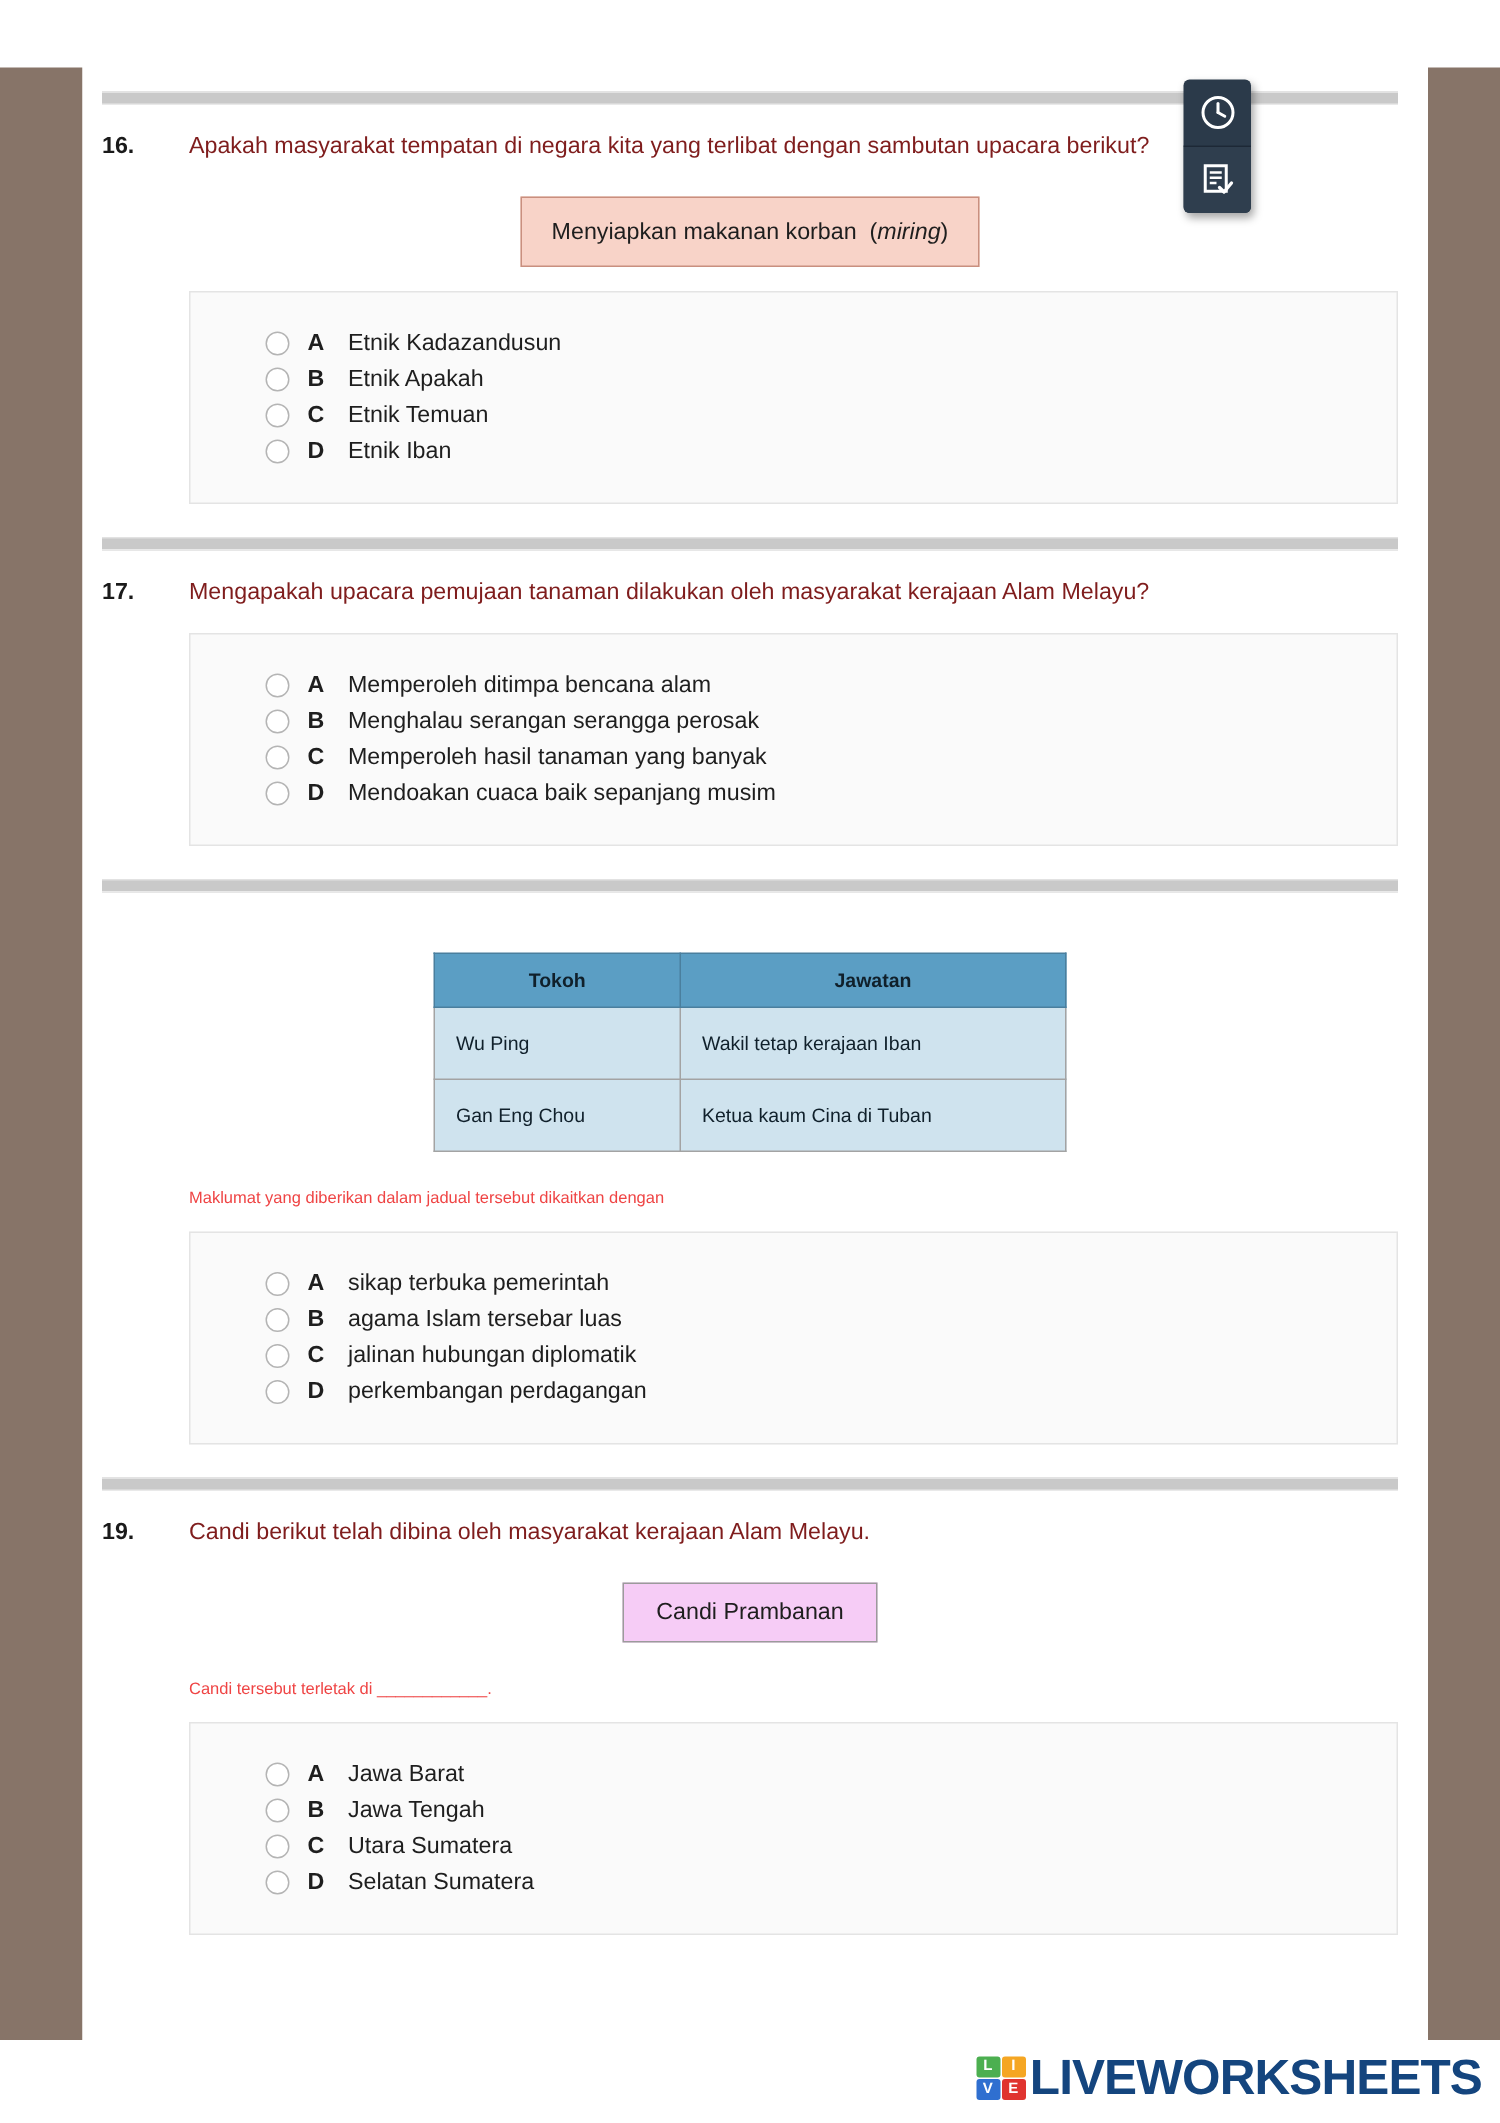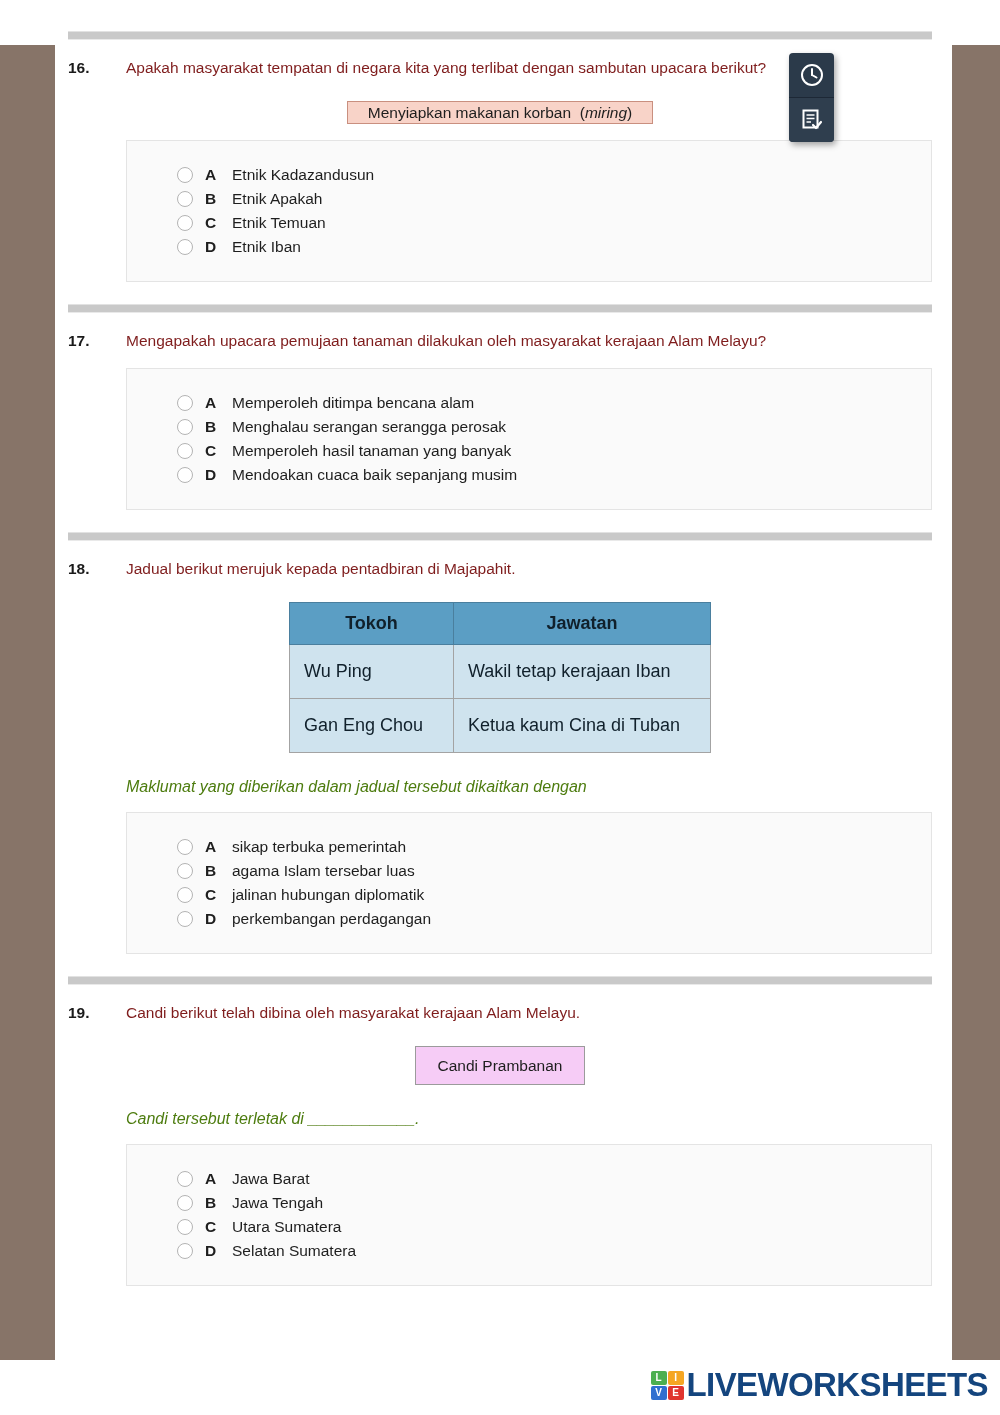--- a/index.html
+++ b/index.html
@@ -33,21 +33,21 @@
     right: 48px;
     top: 0;
     bottom: 0;
     background: #ffffff;
   }
 
   .content {
     position: absolute;
     left: 13px;
     right: 20px;
-    top: 31px;
+    top: 61px;
   }
 
   
   .qsep {
     height: 7px;
     background: #c9c9c9;
     border-top: 1px solid #e2e2e2;
     border-bottom: 1px solid #e9e9e9;
     margin: 0 0 0 0;
   }
@@ -77,21 +77,21 @@
 
   
   .stim-wrap {
     display: flex;
     justify-content: center;
     margin-top: 22px;
   }
   .stim-box {
     font-size: 15.5px;
     color: #1e1e1e;
-    padding: 1px 20px;
+    padding: 13px 20px;
     text-align: center;
     line-height: 1.25;
   }
   .stim-pink {
     background: #f8d3c8;
     border: 1px solid #c98f7f;
   }
   .stim-magenta {
     background: #f6ccf6;
     border: 1px solid #9b9b9b;
@@ -100,21 +100,21 @@
   .stim-box em { font-style: italic; }
 
   
   .table-wrap {
     display: flex;
     justify-content: center;
     margin-top: 22px;
   }
   table.mj {
     border-collapse: collapse;
-    font-size: 18px;
+    font-size: 13px;
     color: #10202b;
   }
   table.mj th {
     background: #5b9ec4;
     border: 1px solid #4a7f9e;
     font-weight: bold;
     padding: 10px 14px;
     text-align: center;
   }
   table.mj td {
@@ -123,23 +123,22 @@
     padding: 16px 14px;
     text-align: left;
     white-space: nowrap;
   }
   table.mj th.c-tokoh, table.mj td.c-tokoh { width: 135px; }
   table.mj th.c-jawatan, table.mj td.c-jawatan { width: 228px; }
 
   
   .substem {
     margin: 25px 0 0 58px;
-    font-size: 16px;
-    color: #4d7c0f;
-    font-style: italic;
+    font-size: 11px;
+    color: #ef4444;
   }
 
   
   .answers {
     margin: 16px 0 0 58px;
     background: #fafafa;
     border: 1px solid #e4e4e4;
     padding: 22px 0 22px 0;
   }
   .opt {
@@ -300,24 +299,20 @@
         <div class="opt">
           <span class="radio"></span>
           <span class="opt-letter">D</span>
           <span class="opt-text">Mendoakan cuaca baik sepanjang musim</span>
         </div>
       </div>
     </div>
 
     <div class="qsep"></div>
     <div class="question">
-      <div class="qhead">
-        <div class="qnum">18.</div>
-        <div class="qtext">Jadual berikut merujuk kepada pentadbiran di Majapahit.</div>
-      </div>
       <div class="table-wrap">
         <table class="mj">
           <thead>
             <tr>
               <th class="c-tokoh">Tokoh</th>
               <th class="c-jawatan">Jawatan</th>
             </tr>
           </thead>
           <tbody>
             <tr>

